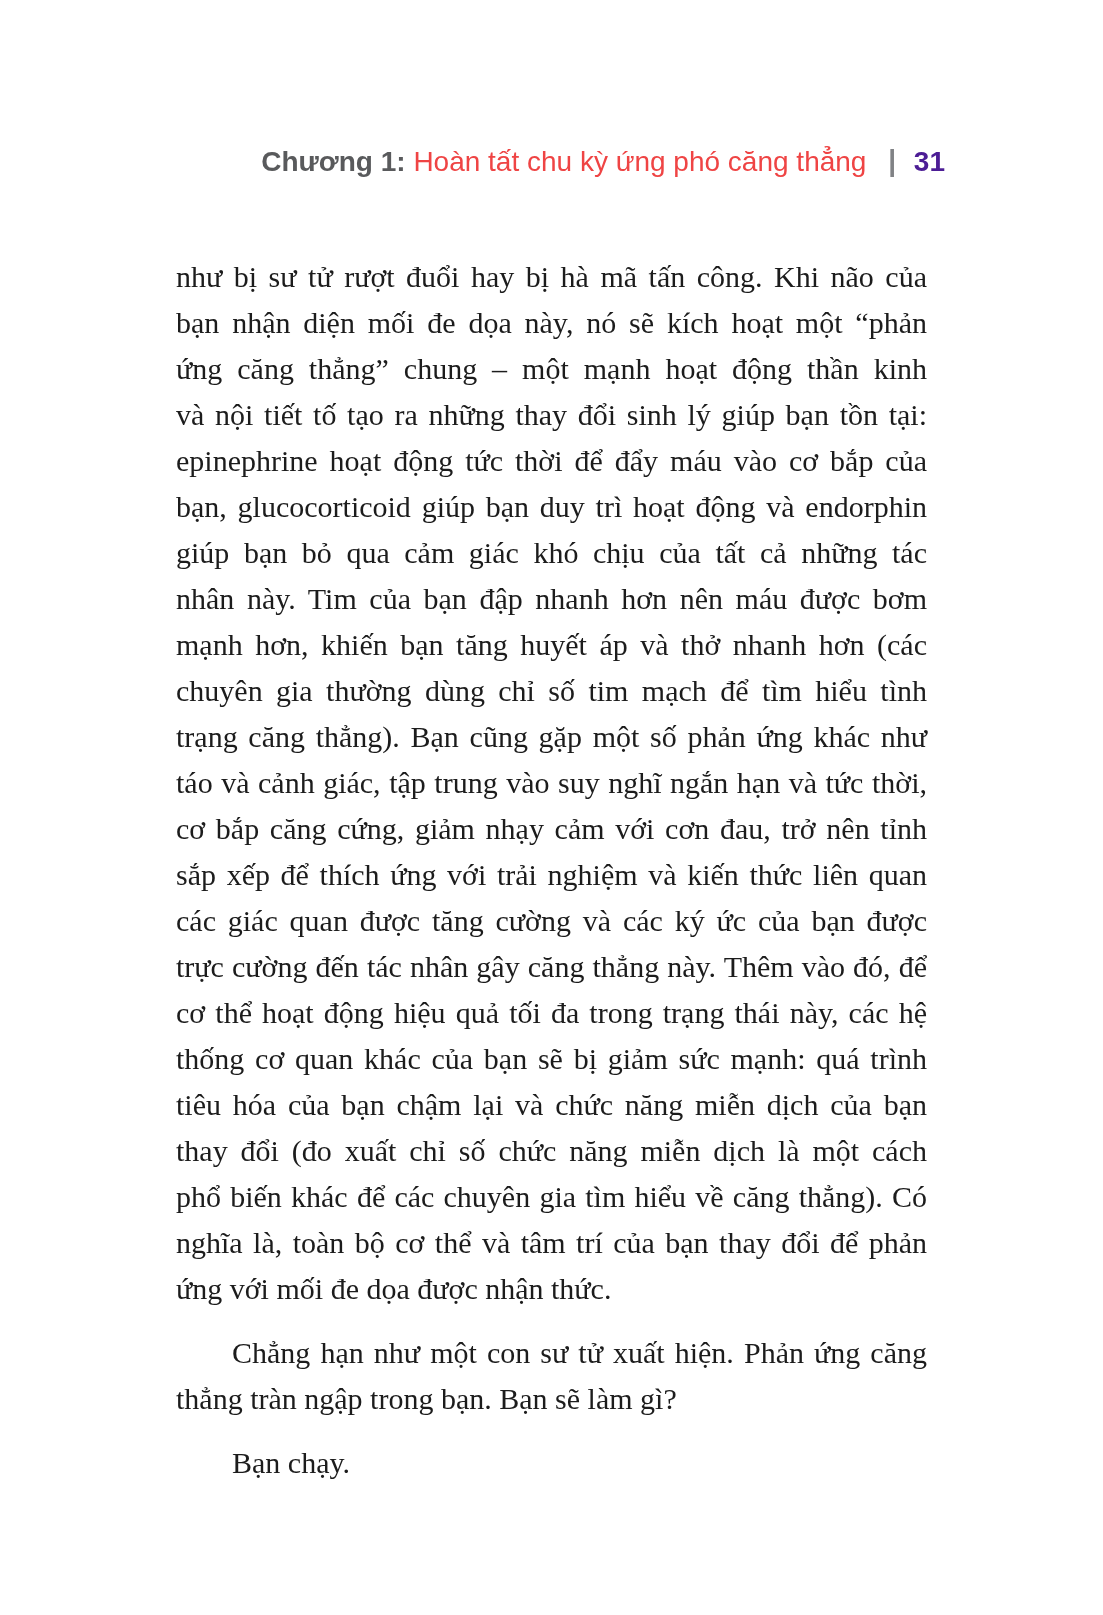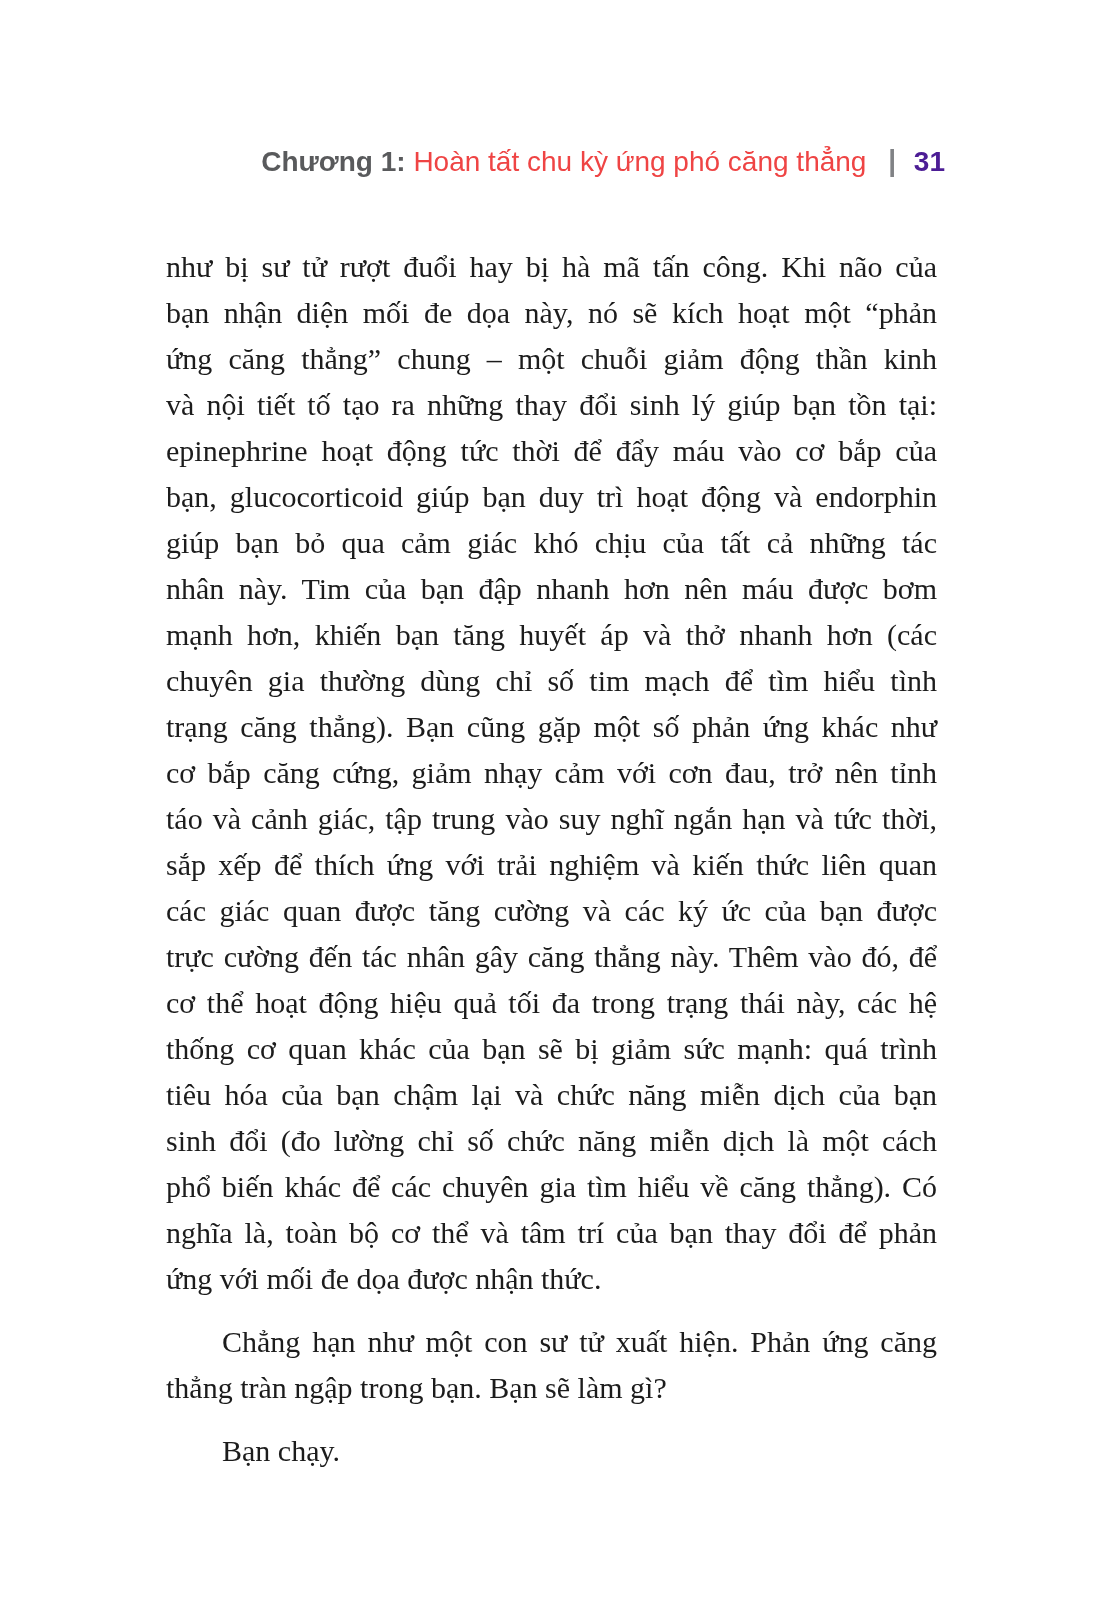--- a/index.html
+++ b/index.html
@@ -35,21 +35,21 @@
   .page-number { font-weight: bold; color: #4c1d95; }
   .body-text {
     position: absolute;
     left: 158px;
     width: 787px;
     top: 236px;
     font-size: 30px;
     line-height: 46px;
     color: #1c1c1c;
   }
-  .paragraph { margin: 8px; }
+  .paragraph { margin: 18px; }
   .paragraph + .paragraph { margin-top: 17px; }
   .line {
     text-align: justify;
     text-align-last: justify;
   }
   .line.last { text-align-last: left; }
   .line.indent { text-indent: 56px; }
 </style>
 </head>
 <body>
@@ -61,38 +61,38 @@
     <span class="chapter-title">Hoàn tất chu kỳ ứng phó căng thẳng</span>
     <span class="header-separator">|</span>
     <span class="page-number">31</span>
   </div>
 
   <div class="body-text">
 
     <div class="paragraph">
       <div class="line">như bị sư tử rượt đuổi hay bị hà mã tấn công. Khi não của</div>
       <div class="line">bạn nhận diện mối đe dọa này, nó sẽ kích hoạt một “phản</div>
-      <div class="line">ứng căng thẳng” chung – một chuỗi giảm động thần kinh</div>
+      <div class="line">ứng căng thẳng” chung – một mạnh hoạt động thần kinh</div>
       <div class="line">và nội tiết tố tạo ra những thay đổi sinh lý giúp bạn tồn tại:</div>
       <div class="line">epinephrine hoạt động tức thời để đẩy máu vào cơ bắp của</div>
       <div class="line">bạn, glucocorticoid giúp bạn duy trì hoạt động và endorphin</div>
       <div class="line">giúp bạn bỏ qua cảm giác khó chịu của tất cả những tác</div>
       <div class="line">nhân này. Tim của bạn đập nhanh hơn nên máu được bơm</div>
       <div class="line">mạnh hơn, khiến bạn tăng huyết áp và thở nhanh hơn (các</div>
       <div class="line">chuyên gia thường dùng chỉ số tim mạch để tìm hiểu tình</div>
       <div class="line">trạng căng thẳng). Bạn cũng gặp một số phản ứng khác như</div>
+      <div class="line">táo và cảnh giác, tập trung vào suy nghĩ ngắn hạn và tức thời,</div>
       <div class="line">cơ bắp căng cứng, giảm nhạy cảm với cơn đau, trở nên tỉnh</div>
-      <div class="line">táo và cảnh giác, tập trung vào suy nghĩ ngắn hạn và tức thời,</div>
       <div class="line">sắp xếp để thích ứng với trải nghiệm và kiến thức liên quan</div>
       <div class="line">các giác quan được tăng cường và các ký ức của bạn được</div>
       <div class="line">trực cường đến tác nhân gây căng thẳng này. Thêm vào đó, để</div>
       <div class="line">cơ thể hoạt động hiệu quả tối đa trong trạng thái này, các hệ</div>
       <div class="line">thống cơ quan khác của bạn sẽ bị giảm sức mạnh: quá trình</div>
       <div class="line">tiêu hóa của bạn chậm lại và chức năng miễn dịch của bạn</div>
-      <div class="line">sinh đổi (đo lường chỉ số chức năng miễn dịch là một cách</div>
+      <div class="line">thay đổi (đo xuất chỉ số chức năng miễn dịch là một cách</div>
       <div class="line">phổ biến khác để các chuyên gia tìm hiểu về căng thẳng). Có</div>
       <div class="line">nghĩa là, toàn bộ cơ thể và tâm trí của bạn thay đổi để phản</div>
       <div class="line last">ứng với mối đe dọa được nhận thức.</div>
     </div>
 
     <div class="paragraph">
       <div class="line indent">Chẳng hạn như một con sư tử xuất hiện. Phản ứng căng</div>
       <div class="line last">thẳng tràn ngập trong bạn. Bạn sẽ làm gì?</div>
     </div>
 

